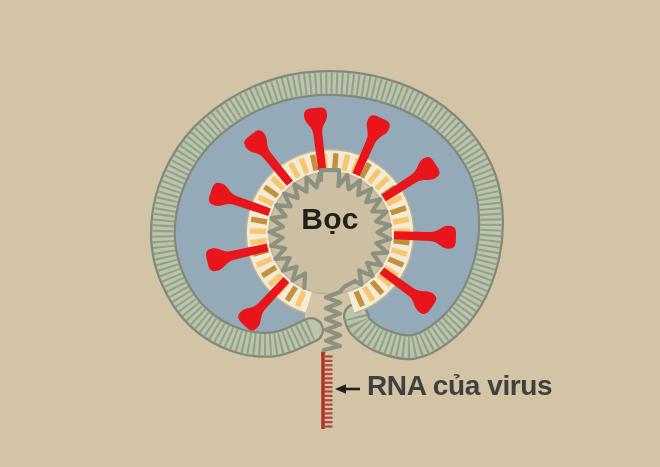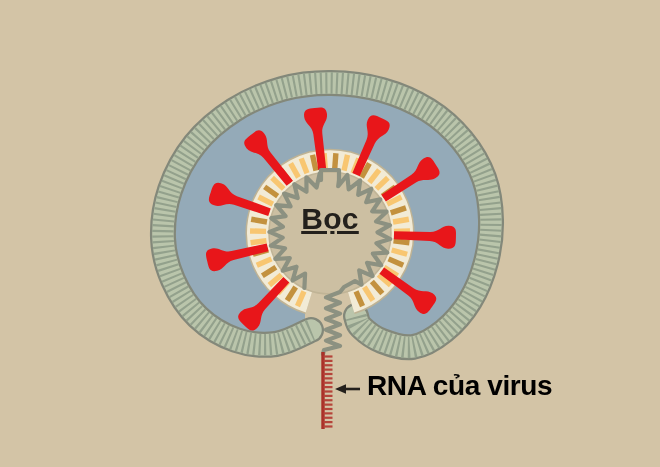--- a/index.html
+++ b/index.html
@@ -116,19 +116,19 @@
         <line x1="323.5" y1="417.75" x2="332.5" y2="417.75" stroke="#b5443a" stroke-width="2.2"></line>
         <line x1="323.5" y1="422.125" x2="332.5" y2="422.125" stroke="#b5443a" stroke-width="2.2"></line>
         <line x1="323.5" y1="426.5" x2="332.5" y2="426.5" stroke="#b5443a" stroke-width="2.2"></line>
       </g>
     <g id="g-arrow">
         <line x1="344" y1="389" x2="360" y2="389" stroke="#23201c" stroke-width="2.6"></line>
         <polygon points="335,389 346,384.2 346,393.8" fill="#23201c"></polygon>
       </g>
   </svg>
 
-  <div class="core-label" style="color: rgb(35, 32, 28); text-decoration: underline;">
+  <div class="core-label" style="color: rgb(35, 32, 28);">
     <div>Bọc</div>
   </div>
 
-  <div class="rna-label" style="color: #000000;">RNA của virus</div>
+  <div class="rna-label" style="color: #404040;">RNA của virus</div>
 
 </div>
 
 </body></html>

